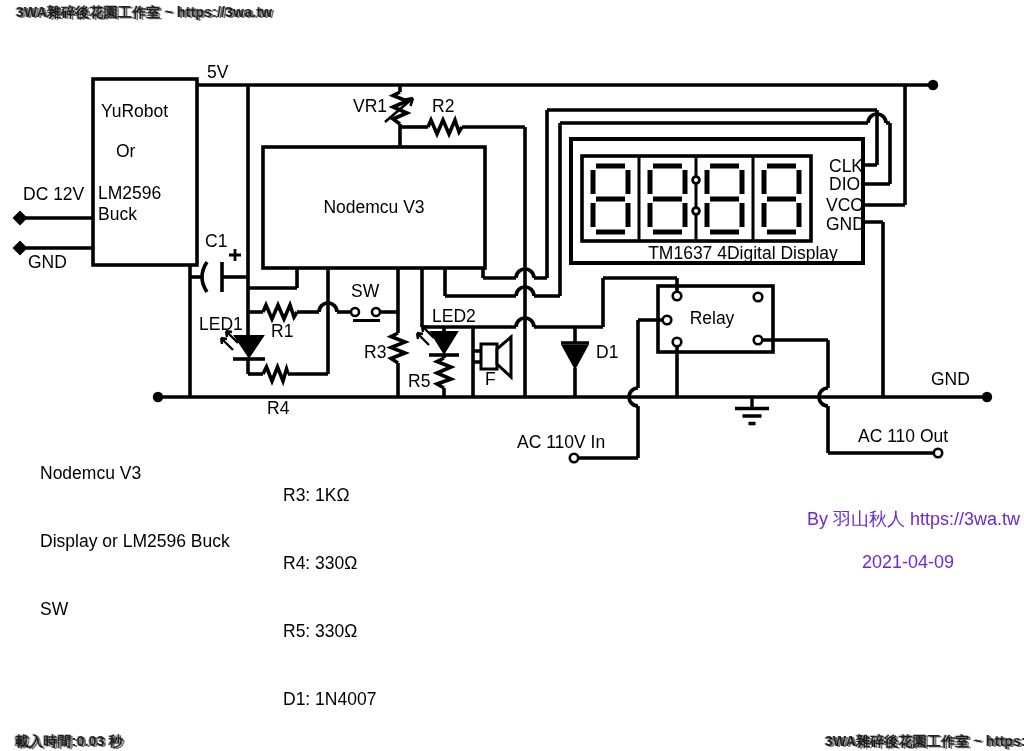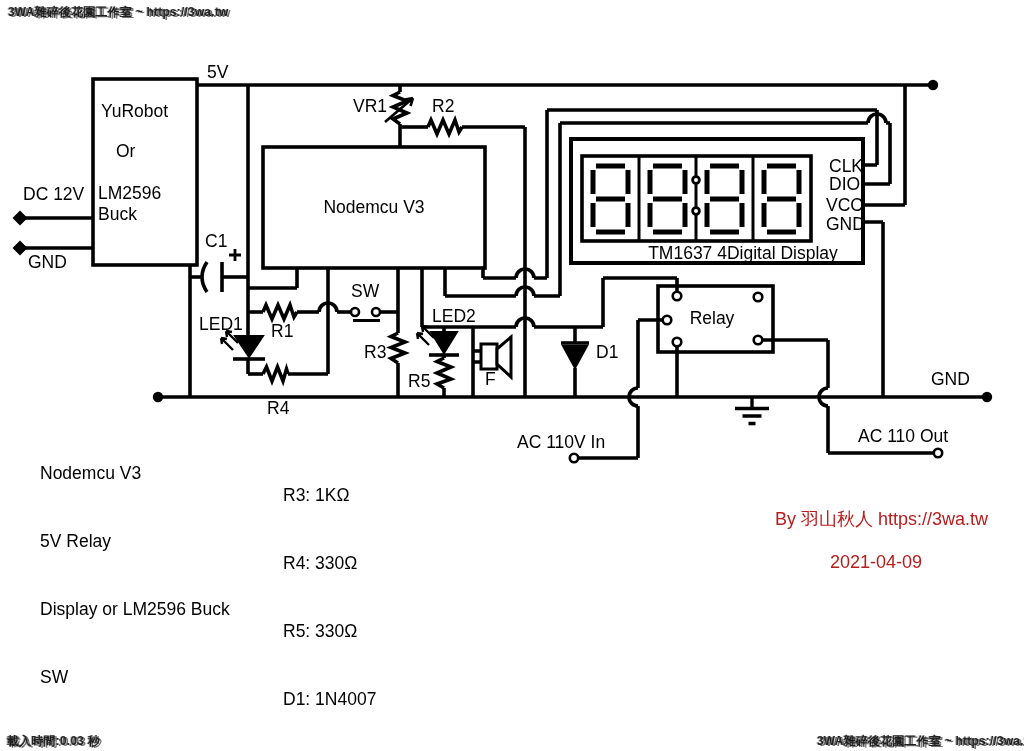--- a/index.html
+++ b/index.html
@@ -3,26 +3,26 @@
 <meta charset="utf-8">
 <style>
   html,body{margin:0;padding:0;background:#fff;}
   .stage{position:relative;width:1024px;height:751px;background:#fff;overflow:hidden;
          font-family:"Liberation Sans","DejaVu Sans",sans-serif;}
   svg{position:absolute;left:0;top:0;}
   svg text{fill:#000;font-family:"Liberation Sans","DejaVu Sans",sans-serif;font-size:17.5px;}
   .bom{position:absolute;font-size:17.5px;line-height:22.6px;color:#000;white-space:pre;}
   .bom1{left:40px;top:417px;}
   .bom2{left:283px;top:439px;}
-  .credit{position:absolute;color:#b91c1c;font-size:18px;}
+  .credit{position:absolute;color:#6d28d9;font-size:18px;margin-left:32px;}
   .credit-by{left:775px;top:507px;}
   .credit-date{left:830px;top:552px;}
-  .wm{position:absolute;font-size:12px;font-weight:700;color:rgba(15,15,15,.88);
+  .wm{position:absolute;font-size:14px;font-weight:700;color:rgba(15,15,15,.88);
       letter-spacing:.2px;white-space:nowrap;
-      text-shadow:2px 1px 0 rgba(40,40,40,.65),-1px 0 0 rgba(40,40,40,.35);}
+      text-shadow:2px 1px 0 rgba(40,40,40,.65),-1px 0 0 rgba(40,40,40,.35);margin-left:8px;}
   .wm-tl{left:8px;top:4px;}
   .wm-bl{left:7px;top:733px;}
   .wm-br{left:817px;top:733px;}
 </style>
 </head>
 <body>
 
 <div class="stage">
 
 <svg width="1024" height="751" viewBox="0 0 1024 751">
@@ -236,21 +236,20 @@
   <text x="826" y="211" font-size="16.5">VCC</text>
   <text x="826" y="230" font-size="16.5">GND</text>
   <text x="743" y="259" text-anchor="middle" font-size="16.5">TM1637 4Digital Display</text>
   <text x="931" y="385">GND</text>
   <text x="517" y="448" font-size="17">AC 110V In</text>
   <text x="858" y="442" font-size="17">AC 110 Out</text>
 </svg>
 
   <div class="bom bom1">
     <div>Nodemcu V3</div>
-    <div>5V Relay</div>
     <div>Display or LM2596 Buck</div>
     <div>SW</div>
     
     
     
   </div>
   <div class="bom bom2">
     <div>R3: 1KΩ</div>
     <div>R4: 330Ω</div>
     <div>R5: 330Ω</div>

